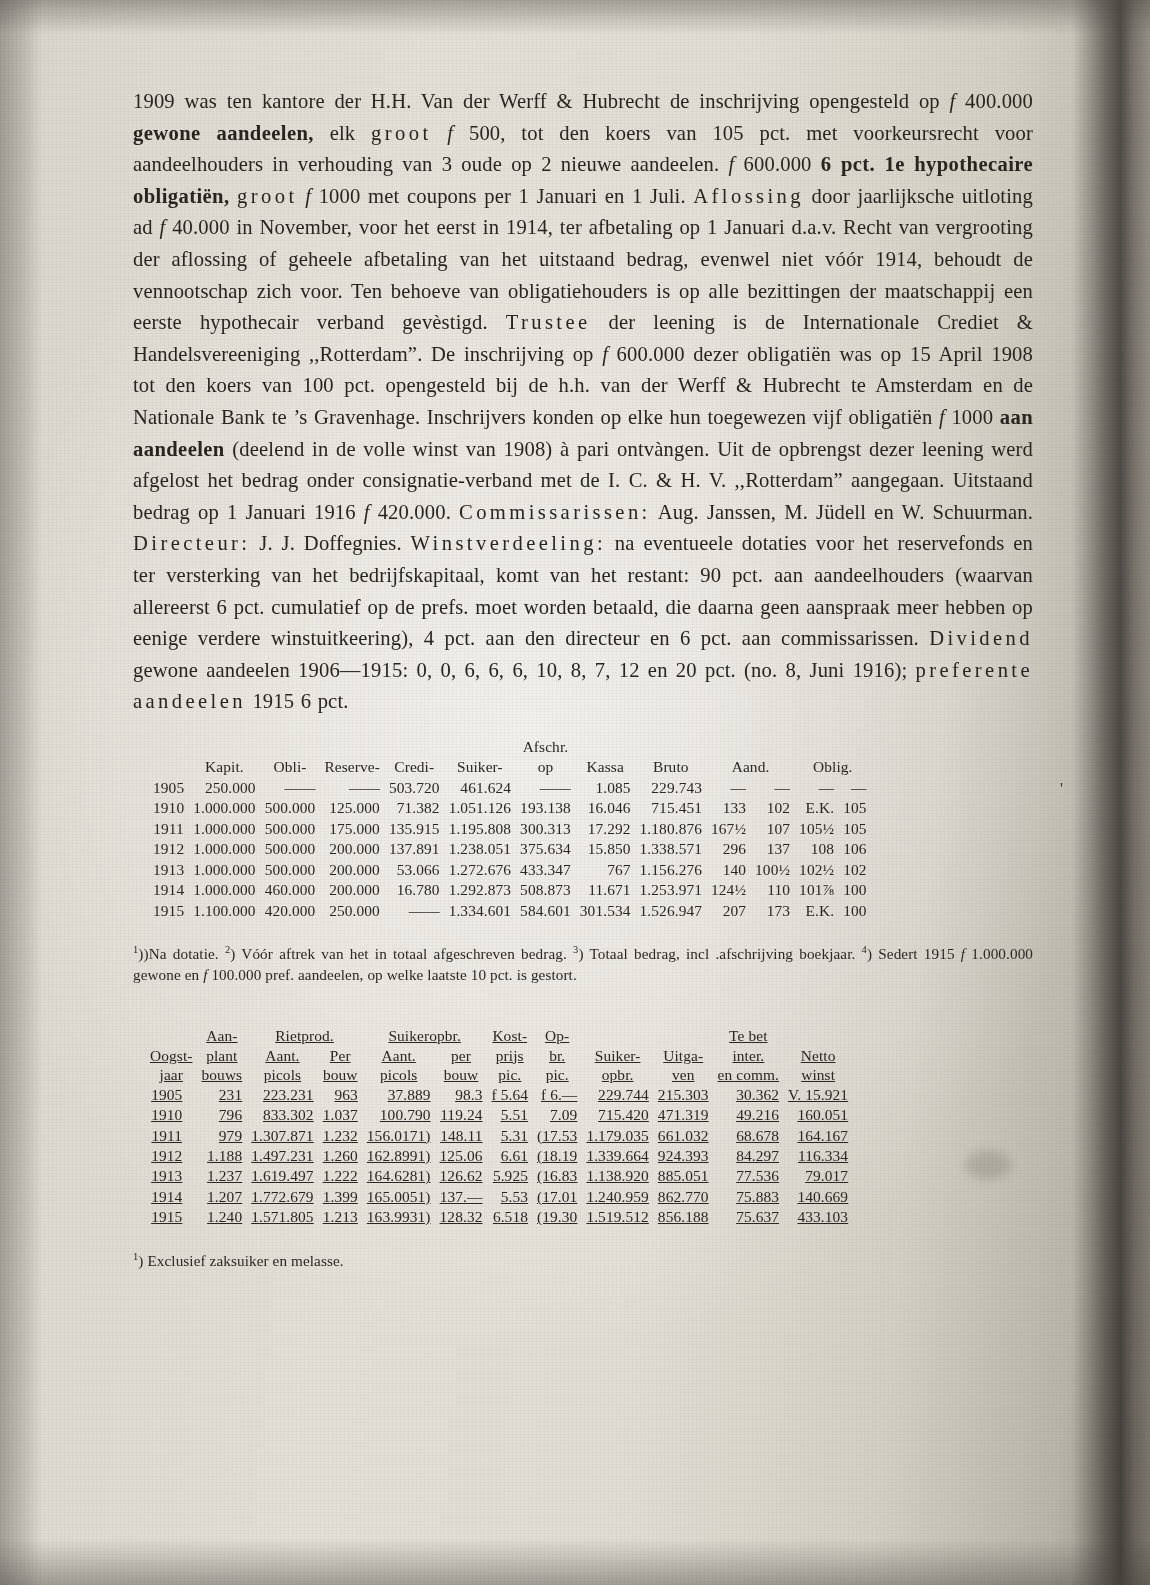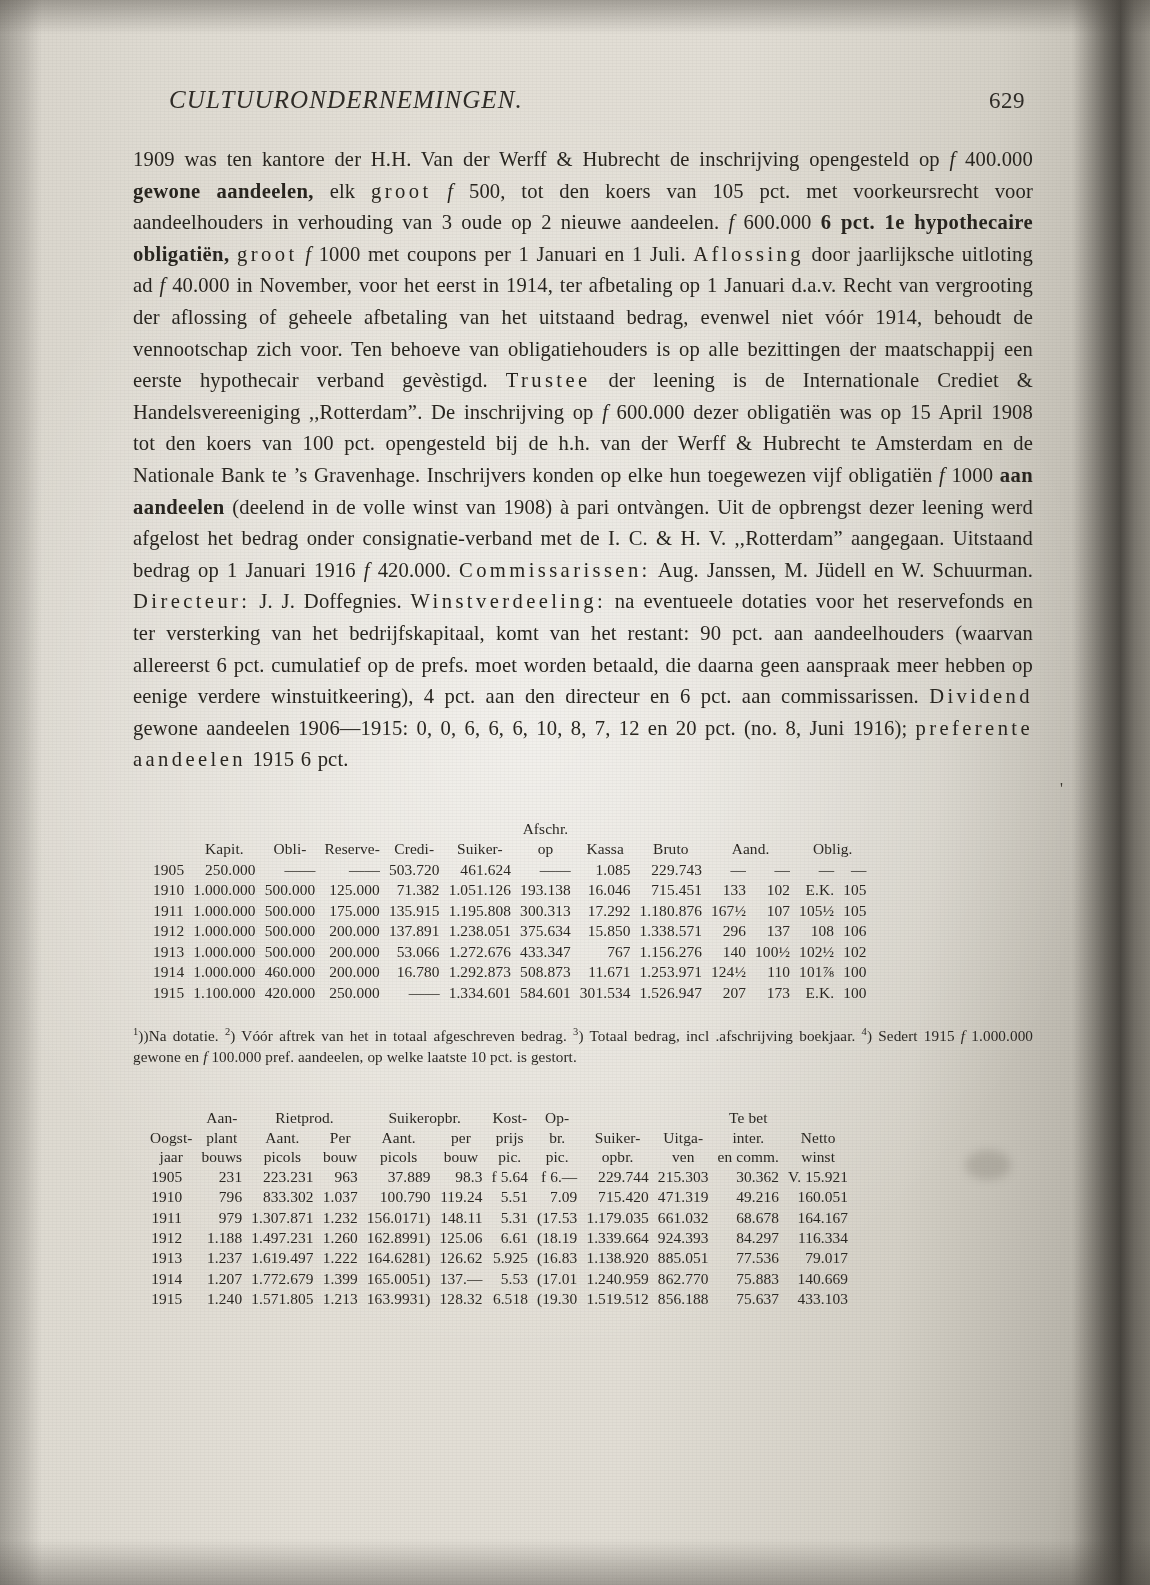--- a/index.html
+++ b/index.html
@@ -99,21 +99,21 @@
     text-align-last: left;
     color: #28251f;
     letter-spacing: 0.15px;
     word-spacing: 1.2px;
   }
   .prose b { font-weight: 700; letter-spacing: 0.4px; font-family: Liberation Serif, serif; }
   .sp { letter-spacing: 3.4px; }
   .ital { font-style: italic; }
 
   
-  .tbl-wrap { margin-top: 43px; }
+  .tbl-wrap { margin-top: 19px; }
   table.data {
     border-collapse: collapse;
     font-size: 15.4px;
     line-height: 20.4px;
     color: #2a2722;
     letter-spacing: 0.1px;
   }
   table.data td, table.data th {
     padding: 0 0 0 9px;
     font-weight: 400;
@@ -126,21 +126,21 @@
   }
   table.data tbody td { text-align: right; }
   table.data tbody td.yr { text-align: center; padding-left: 0; }
   .hdr-span { text-align: center; }
 
   
   #table-kapitaal { margin-left: 20px; }
   #table-kapitaal thead td { padding-bottom: 1px; }
 
   
-  #table-oogst { margin-left: 8px; }
+  #table-oogst { margin-left: 8px; text-decoration: underline; }
 
   .footnote {
     font-size: 15.2px;
     line-height: 21.5px;
     text-align: justify;
     text-align-last: left;
     margin-top: 22px;
     letter-spacing: 0.1px;
     color: #2b2823;
   }
@@ -163,24 +163,20 @@
 </style>
 </head>
 <body>
 
 <div class="page">
 
   <div class="grain"></div>
 
   <div class="content">
 
-    <div class="runhead">
-      <div class="runhead-title">CULTUURONDERNEMINGEN.</div>
-      <div class="runhead-folio">629</div>
-    </div>
 
     <div class="prose">1909 was ten kantore der H.H. Van der Werff &amp; Hubrecht de inschrijving opengesteld op <span class="ital">f</span> 400.000 <b>gewone aandeelen,</b> elk <span class="sp">groot</span> <span class="ital">f</span> 500, tot den koers van 105 pct. met voorkeursrecht voor aandeelhouders in verhouding van 3 oude op 2 nieuwe aandeelen. <span class="ital">f</span> 600.000 <b>6 pct. 1e hypothecaire obligatiën,</b> <span class="sp">groot</span> <span class="ital">f</span> 1000 met coupons per 1 Januari en 1 Juli. <span class="sp">Aflossing</span> door jaarlijksche uitloting ad <span class="ital">f</span> 40.000 in November, voor het eerst in 1914, ter afbetaling op 1 Januari d.a.v. Recht van vergrooting der aflossing of geheele afbetaling van het uitstaand bedrag, evenwel niet vóór 1914, behoudt de vennootschap zich voor. Ten behoeve van obligatiehouders is op alle bezittingen der maatschappij een eerste hypothecair verband gevèstigd. <span class="sp">Trustee</span> der leening is de Internationale Crediet &amp; Handelsvereeniging ,,Rotterdam”. De inschrijving op <span class="ital">f</span> 600.000 dezer obligatiën was op 15 April 1908 tot den koers van 100 pct. opengesteld bij de h.h. van der Werff &amp; Hubrecht te Amsterdam en de Nationale Bank te ’s Gravenhage. Inschrijvers konden op elke hun toegewezen vijf obligatiën <span class="ital">f</span> 1000 <b>aan aandeelen</b> (deelend in de volle winst van 1908) à pari ontvàngen. Uit de opbrengst dezer leening werd afgelost het bedrag onder consignatie-verband met de I. C. &amp; H. V. ,,Rotterdam” aangegaan. Uitstaand bedrag op 1 Januari 1916 <span class="ital">f</span> 420.000. <span class="sp">Commissarissen:</span> Aug. Janssen, M. Jüdell en W. Schuurman. <span class="sp">Directeur:</span> J. J. Doffegnies. <span class="sp">Winstverdeeling:</span> na eventueele dotaties voor het reservefonds en ter versterking van het bedrijfskapitaal, komt van het restant: 90 pct. aan aandeelhouders (waarvan allereerst 6 pct. cumulatief op de prefs. moet worden betaald, die daarna geen aanspraak meer hebben op eenige verdere winstuitkeering), 4 pct. aan den directeur en 6 pct. aan commissarissen. <span class="sp">Dividend</span> gewone aandeelen 1906—1915: 0, 0, 6, 6, 6, 10, 8, 7, 12 en 20 pct. (no. 8, Juni 1916); <span class="sp">preferente aandeelen</span> 1915 6 pct.</div>
 
     <div class="tbl-wrap">
       <table class="data" id="table-kapitaal">
         <thead>
           <tr>
             <td></td>
             <td></td>
             <td></td>
@@ -459,20 +455,21 @@
               <td>6.518</td>
               <td>(19.30</td>
               <td>1.519.512</td>
               <td>856.188</td>
               <td>75.637</td>
               <td>433.103</td>
             </tr>
           </tbody>
       </table>
 
+      <div class="footnote"><sup>1</sup>) Exclusief zaksuiker en melasse.</div>
     </div>
 
   </div>
 
   <div class="tick-mark" style="left:1060px; top:780px;">'</div>
   <div class="smudge" style="left:965px; top:1150px; width:46px; height:30px; background:rgba(120,115,105,0.22); filter:blur(5px);"></div>
   <div class="gutter-left"></div>
   <div class="gutter-right"></div>
   <div class="edge-top"></div>
   <div class="edge-bottom"></div>

